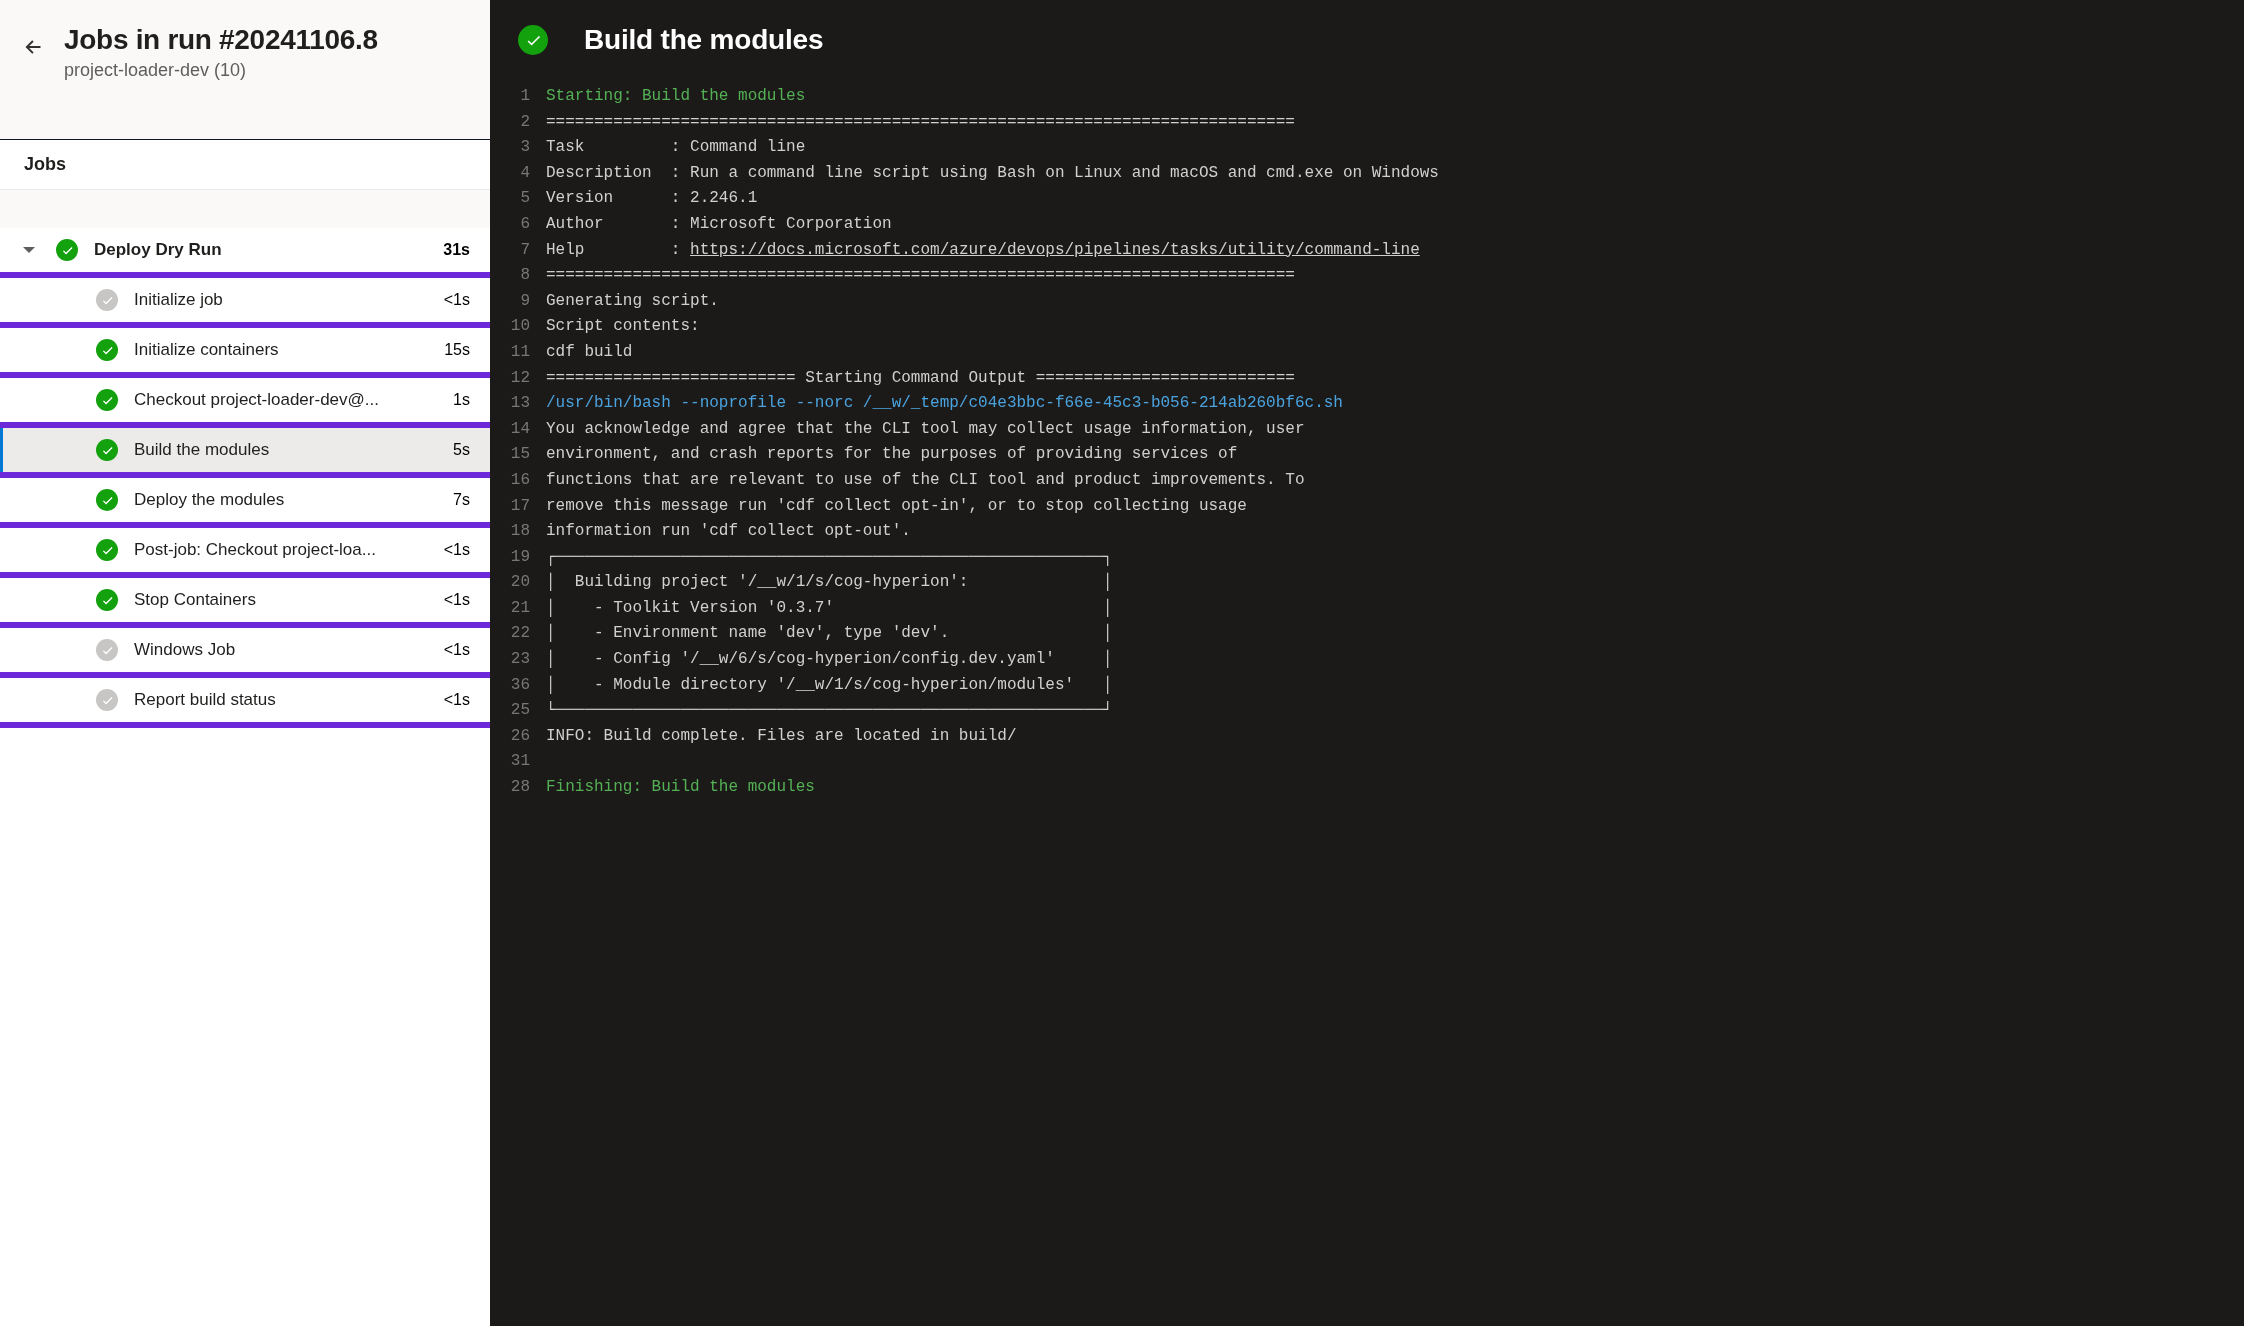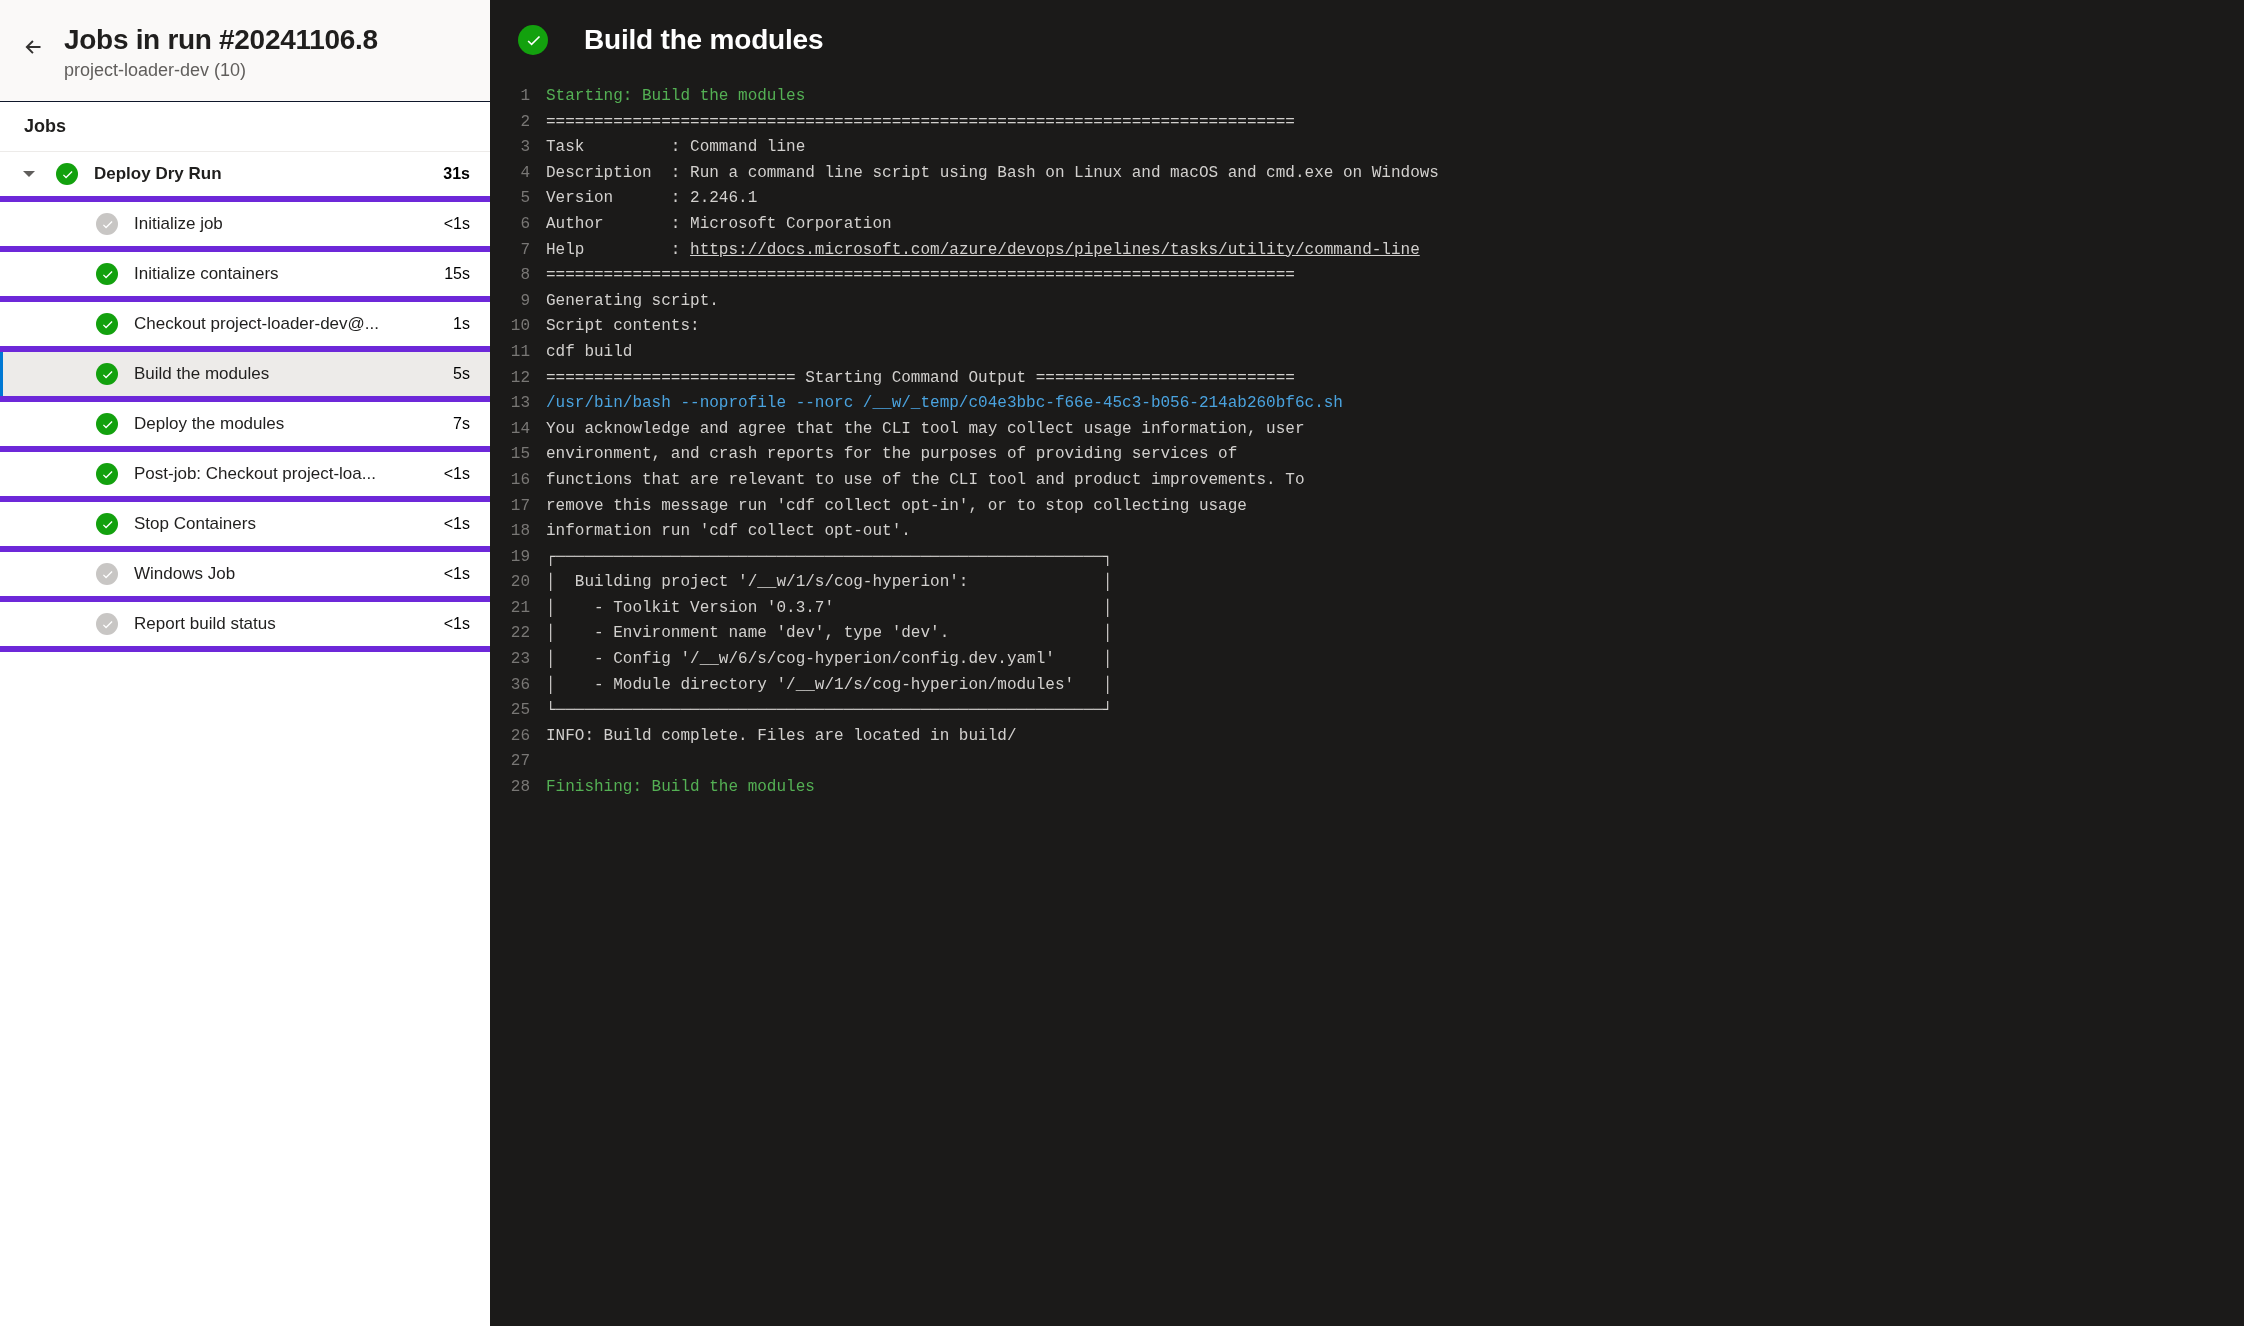--- a/index.html
+++ b/index.html
@@ -7,20 +7,21 @@
   body { display: flex; overflow: hidden; }
 
   
   .left-pane {
     width: 490px;
     flex: 0 0 490px;
     background: #faf9f8;
     display: flex;
     flex-direction: column;
     overflow: hidden;
+    gap: 38px;
   }
   .header-area {
     padding: 24px 20px 20px 20px;
     display: flex;
     align-items: flex-start;
     gap: 18px;
   }
   .back-arrow {
     margin-top: 10px;
     width: 26px; height: 26px;
@@ -315,16 +316,16 @@
       <div class="log-line"><span class="ln">17</span><span class="lc ">remove this message run 'cdf collect opt-in', or to stop collecting usage</span></div>
       <div class="log-line"><span class="ln">18</span><span class="lc ">information run 'cdf collect opt-out'.</span></div>
       <div class="log-line"><span class="ln">19</span><span class="lc ">┌─────────────────────────────────────────────────────────┐</span></div>
       <div class="log-line"><span class="ln">20</span><span class="lc ">│  Building project '/__w/1/s/cog-hyperion':              │</span></div>
       <div class="log-line"><span class="ln">21</span><span class="lc ">│    - Toolkit Version '0.3.7'                            │</span></div>
       <div class="log-line"><span class="ln">22</span><span class="lc ">│    - Environment name 'dev', type 'dev'.                │</span></div>
       <div class="log-line"><span class="ln">23</span><span class="lc ">│    - Config '/__w/6/s/cog-hyperion/config.dev.yaml'     │</span></div>
       <div class="log-line"><span class="ln">36</span><span class="lc ">│    - Module directory '/__w/1/s/cog-hyperion/modules'   │</span></div>
       <div class="log-line"><span class="ln">25</span><span class="lc ">└─────────────────────────────────────────────────────────┘</span></div>
       <div class="log-line"><span class="ln">26</span><span class="lc ">INFO: Build complete. Files are located in build/</span></div>
-      <div class="log-line"><span class="ln">27</span><span class="lc "></span></div>
+      <div class="log-line"><span class="ln">31</span><span class="lc "></span></div>
       <div class="log-line"><span class="ln">28</span><span class="lc green">Finishing: Build the modules</span></div>
     </div>
 </div>
 
 </body></html>

